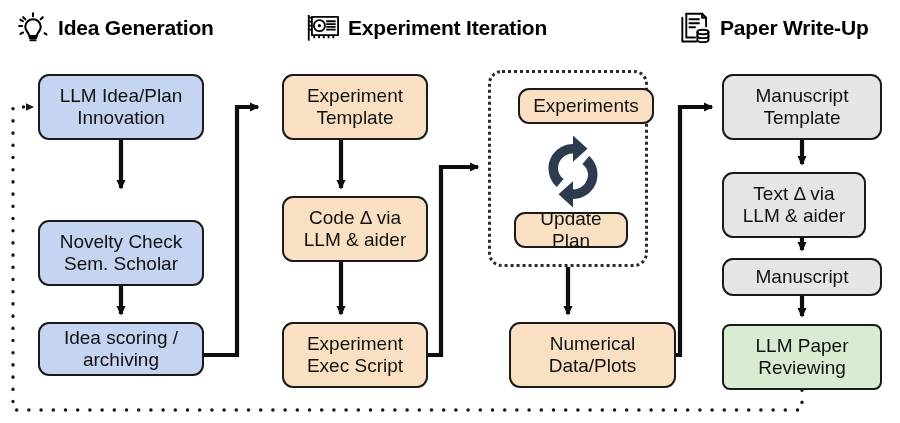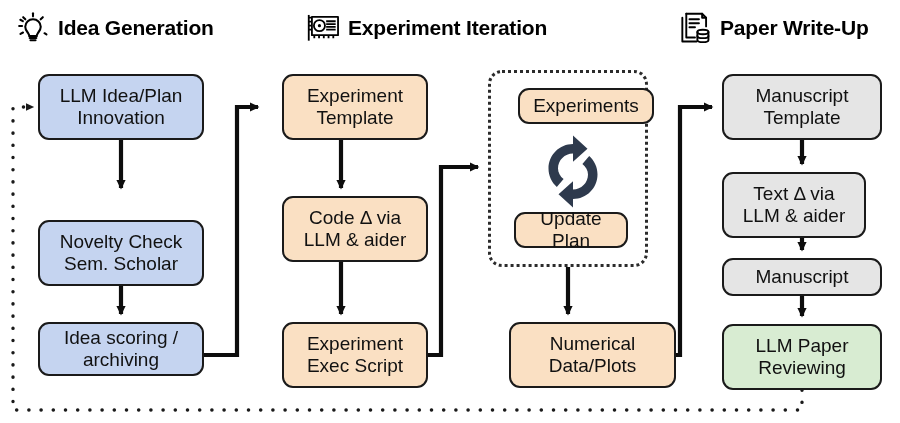--- a/index.html
+++ b/index.html
@@ -204,21 +204,21 @@
     <span class="node-label">Manuscript
 Template</span>
   </div>
   <div class="node gray" style="left:722px; top:172px; width:144px; height:66px;">
     <span class="node-label">Text Δ via
 LLM &amp; aider</span>
   </div>
   <div class="node gray" style="left:722px; top:258px; width:160px; height:38px;">
     <span class="node-label">Manuscript</span>
   </div>
-  <div class="node green" style="left:722px; top:324px; width:160px; height:66px;">
+  <div class="node green" style="left:722px; top:324px; width:160px; height:66px;border-radius:8px;">
     <span class="node-label">LLM Paper
 Reviewing</span>
   </div>
 
   <svg id="wires" viewBox="0 0 900 423">
     <defs>
       <marker id="arrowSolid" markerWidth="12" markerHeight="12" refX="8.2" refY="5" orient="auto" markerUnits="userSpaceOnUse">
         <path d="M0,0.3 L9.6,5 L0,9.7 z" fill="#0d0d0d"></path>
       </marker>
     </defs>

